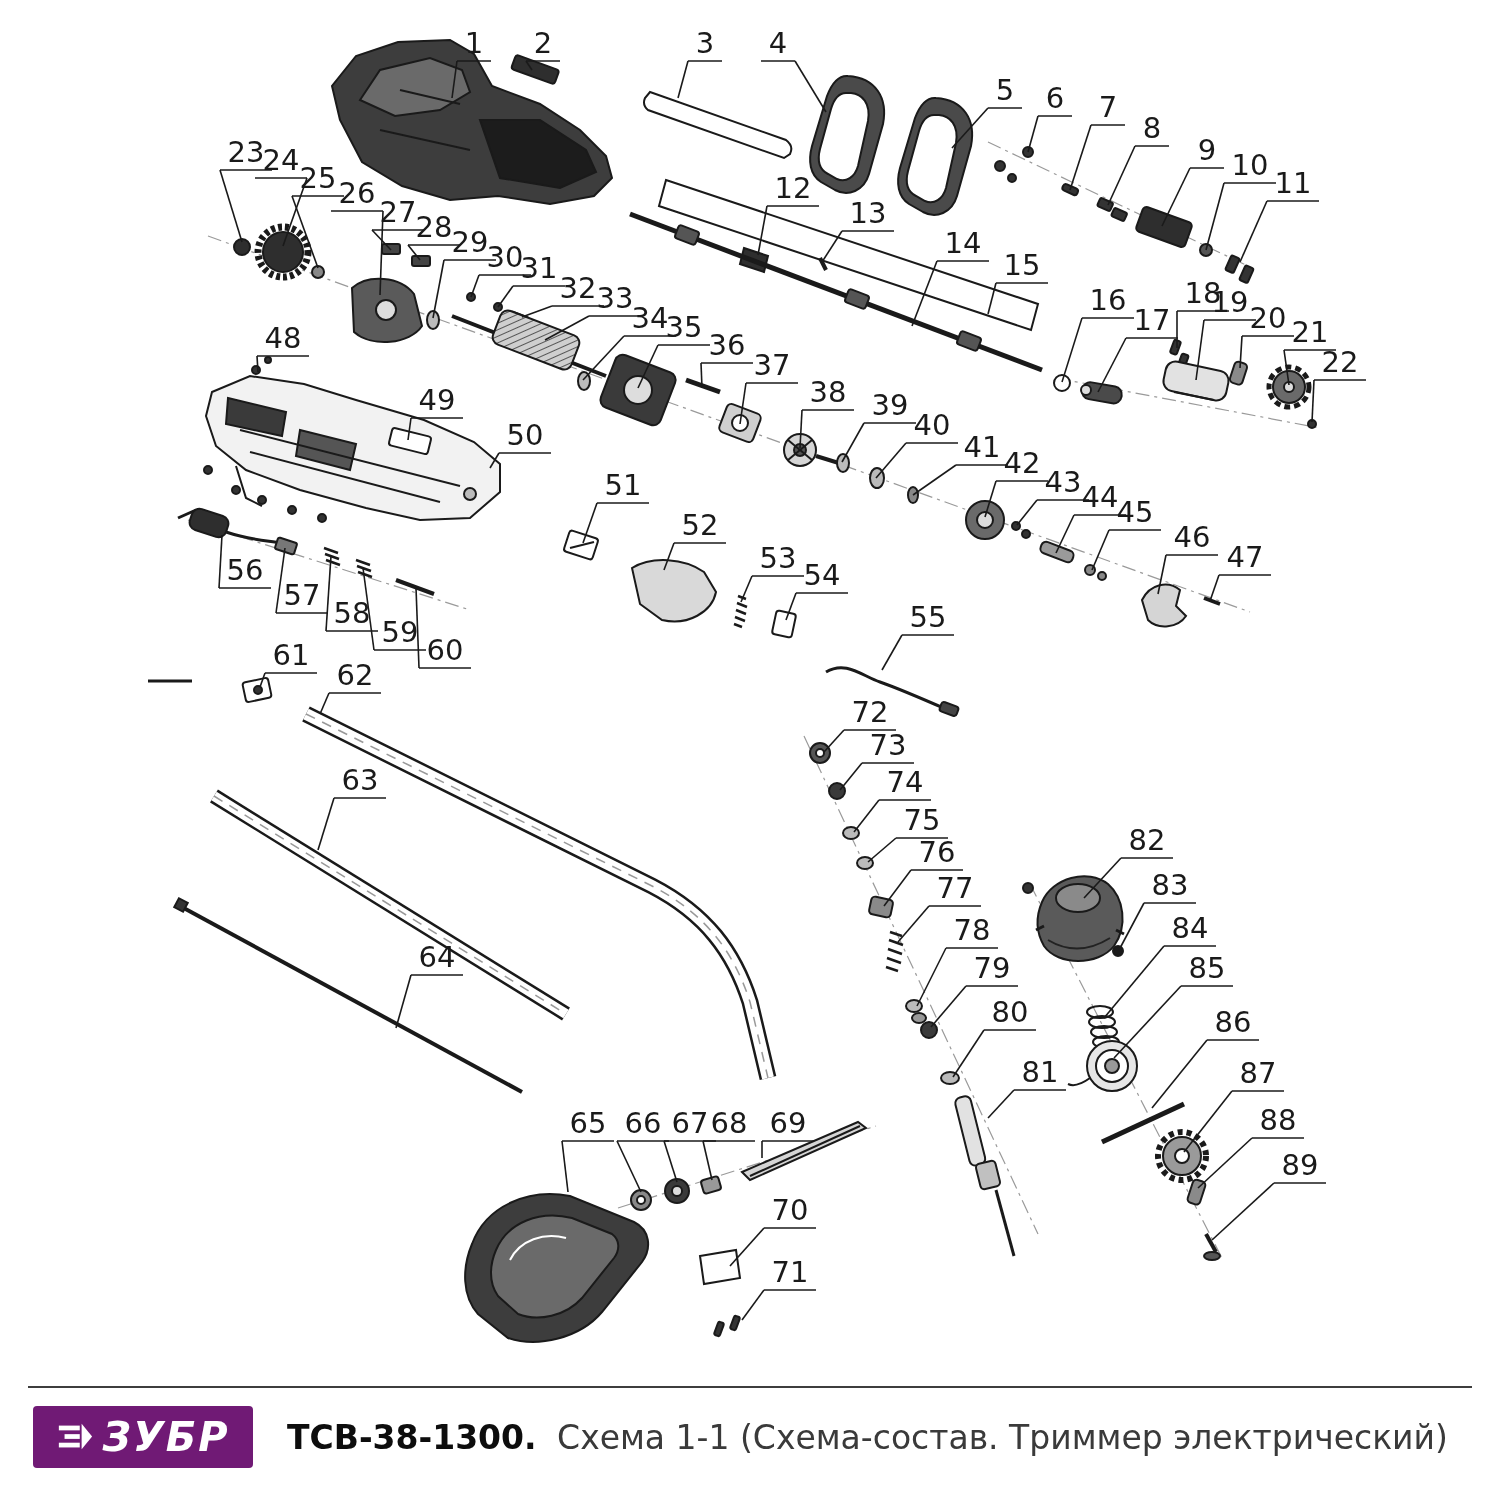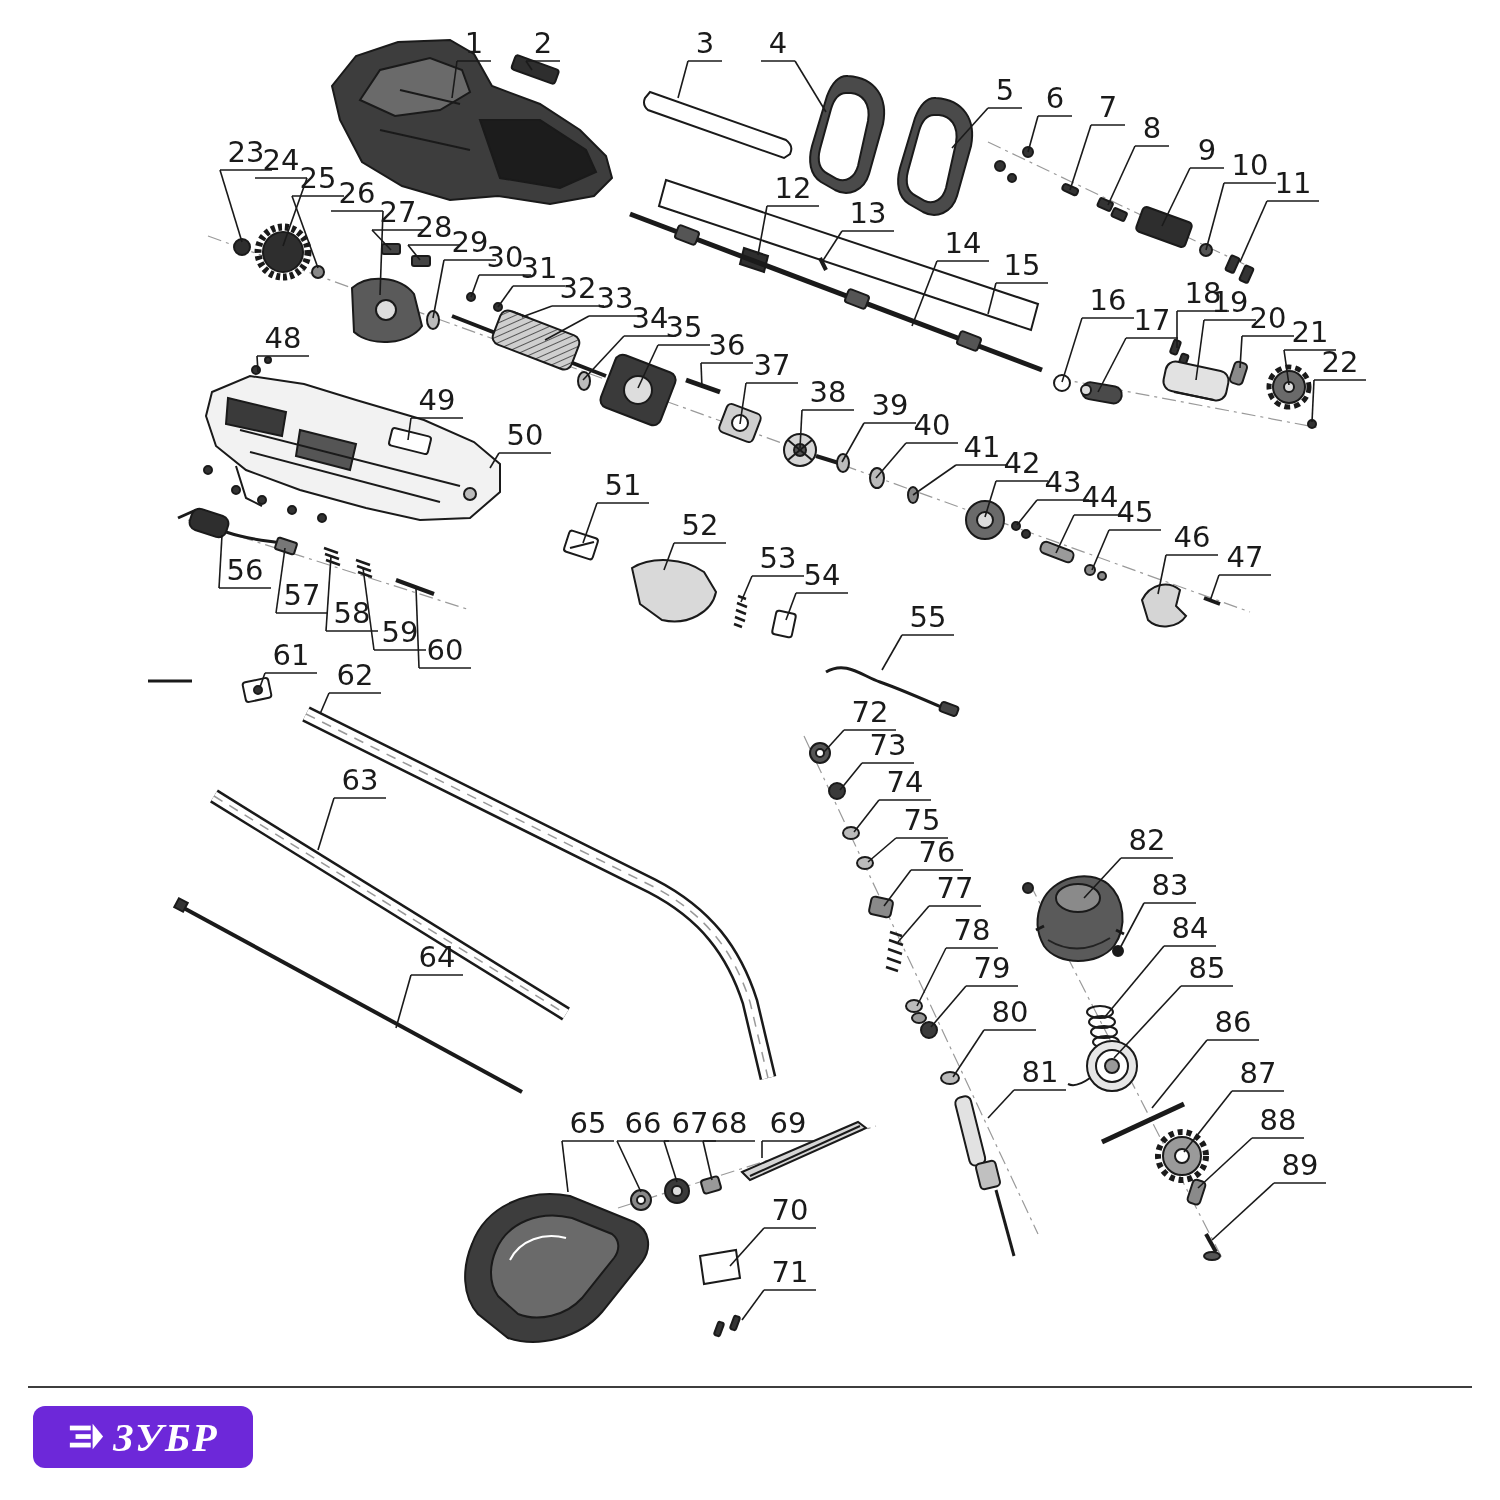--- a/index.html
+++ b/index.html
@@ -9,22 +9,22 @@
     background: #ffffff;
     font-family: "DejaVu Sans", sans-serif;
     position: relative; overflow: hidden;
   }
   #stage { position: absolute; inset: 0; }
   .part-num { font-family: "DejaVu Sans", sans-serif; font-size: 29px; fill: #1a1a1a; }
   .leader { stroke: #1a1a1a; stroke-width: 1.6; }
   .footer-rule { position: absolute; left: 28px; right: 28px; top: 1386px; height: 2px; background: #3d3d3d; }
   .footer { position: absolute; left: 33px; top: 1406px; right: 28px; display: flex; align-items: center; gap: 34px; }
   .brand-badge {
-    background: #6d28d9; border-radius: 12px; width: 220px; height: 62px;
-    display: flex; align-items: center; justify-content: center; gap: 8px; flex: 0 0 auto; font-family: Liberation Serif, serif;
+    background: #701a75; border-radius: 4px; width: 220px; height: 62px;
+    display: flex; align-items: center; justify-content: center; gap: 8px; flex: 0 0 auto;
   }
   .brand-text { color: #fff; font-weight: bold; font-style: italic; font-size: 40px; letter-spacing: 2px; }
   .doc-title { font-size: 33px; color: #3a3a3a; white-space: nowrap; }
   .doc-title-model { font-weight: bold; color: #0d0d0d; }
   .doc-title-rest { margin-left: 10px; }
 </style>
 </head>
 <body>
 
 <div id="stage">
@@ -754,13 +754,17 @@
     <svg width="38" height="38" viewBox="0 0 40 40">
       <g fill="#ffffff">
         <rect x="3" y="8" width="22" height="5"></rect>
         <rect x="9" y="17" width="16" height="5"></rect>
         <rect x="3" y="26" width="22" height="5"></rect>
         <path d="M27 6 L38 19.5 L27 33 Z"></path>
       </g>
     </svg>
     <span class="brand-text">ЗУБР</span>
   </div>
+  <div class="doc-title">
+    <span class="doc-title-model">ТСВ-38-1300.</span>
+    <span class="doc-title-rest">Схема 1-1 (Схема-состав. Триммер электрический)</span>
+  </div>
 </div>
 
 </body></html>

